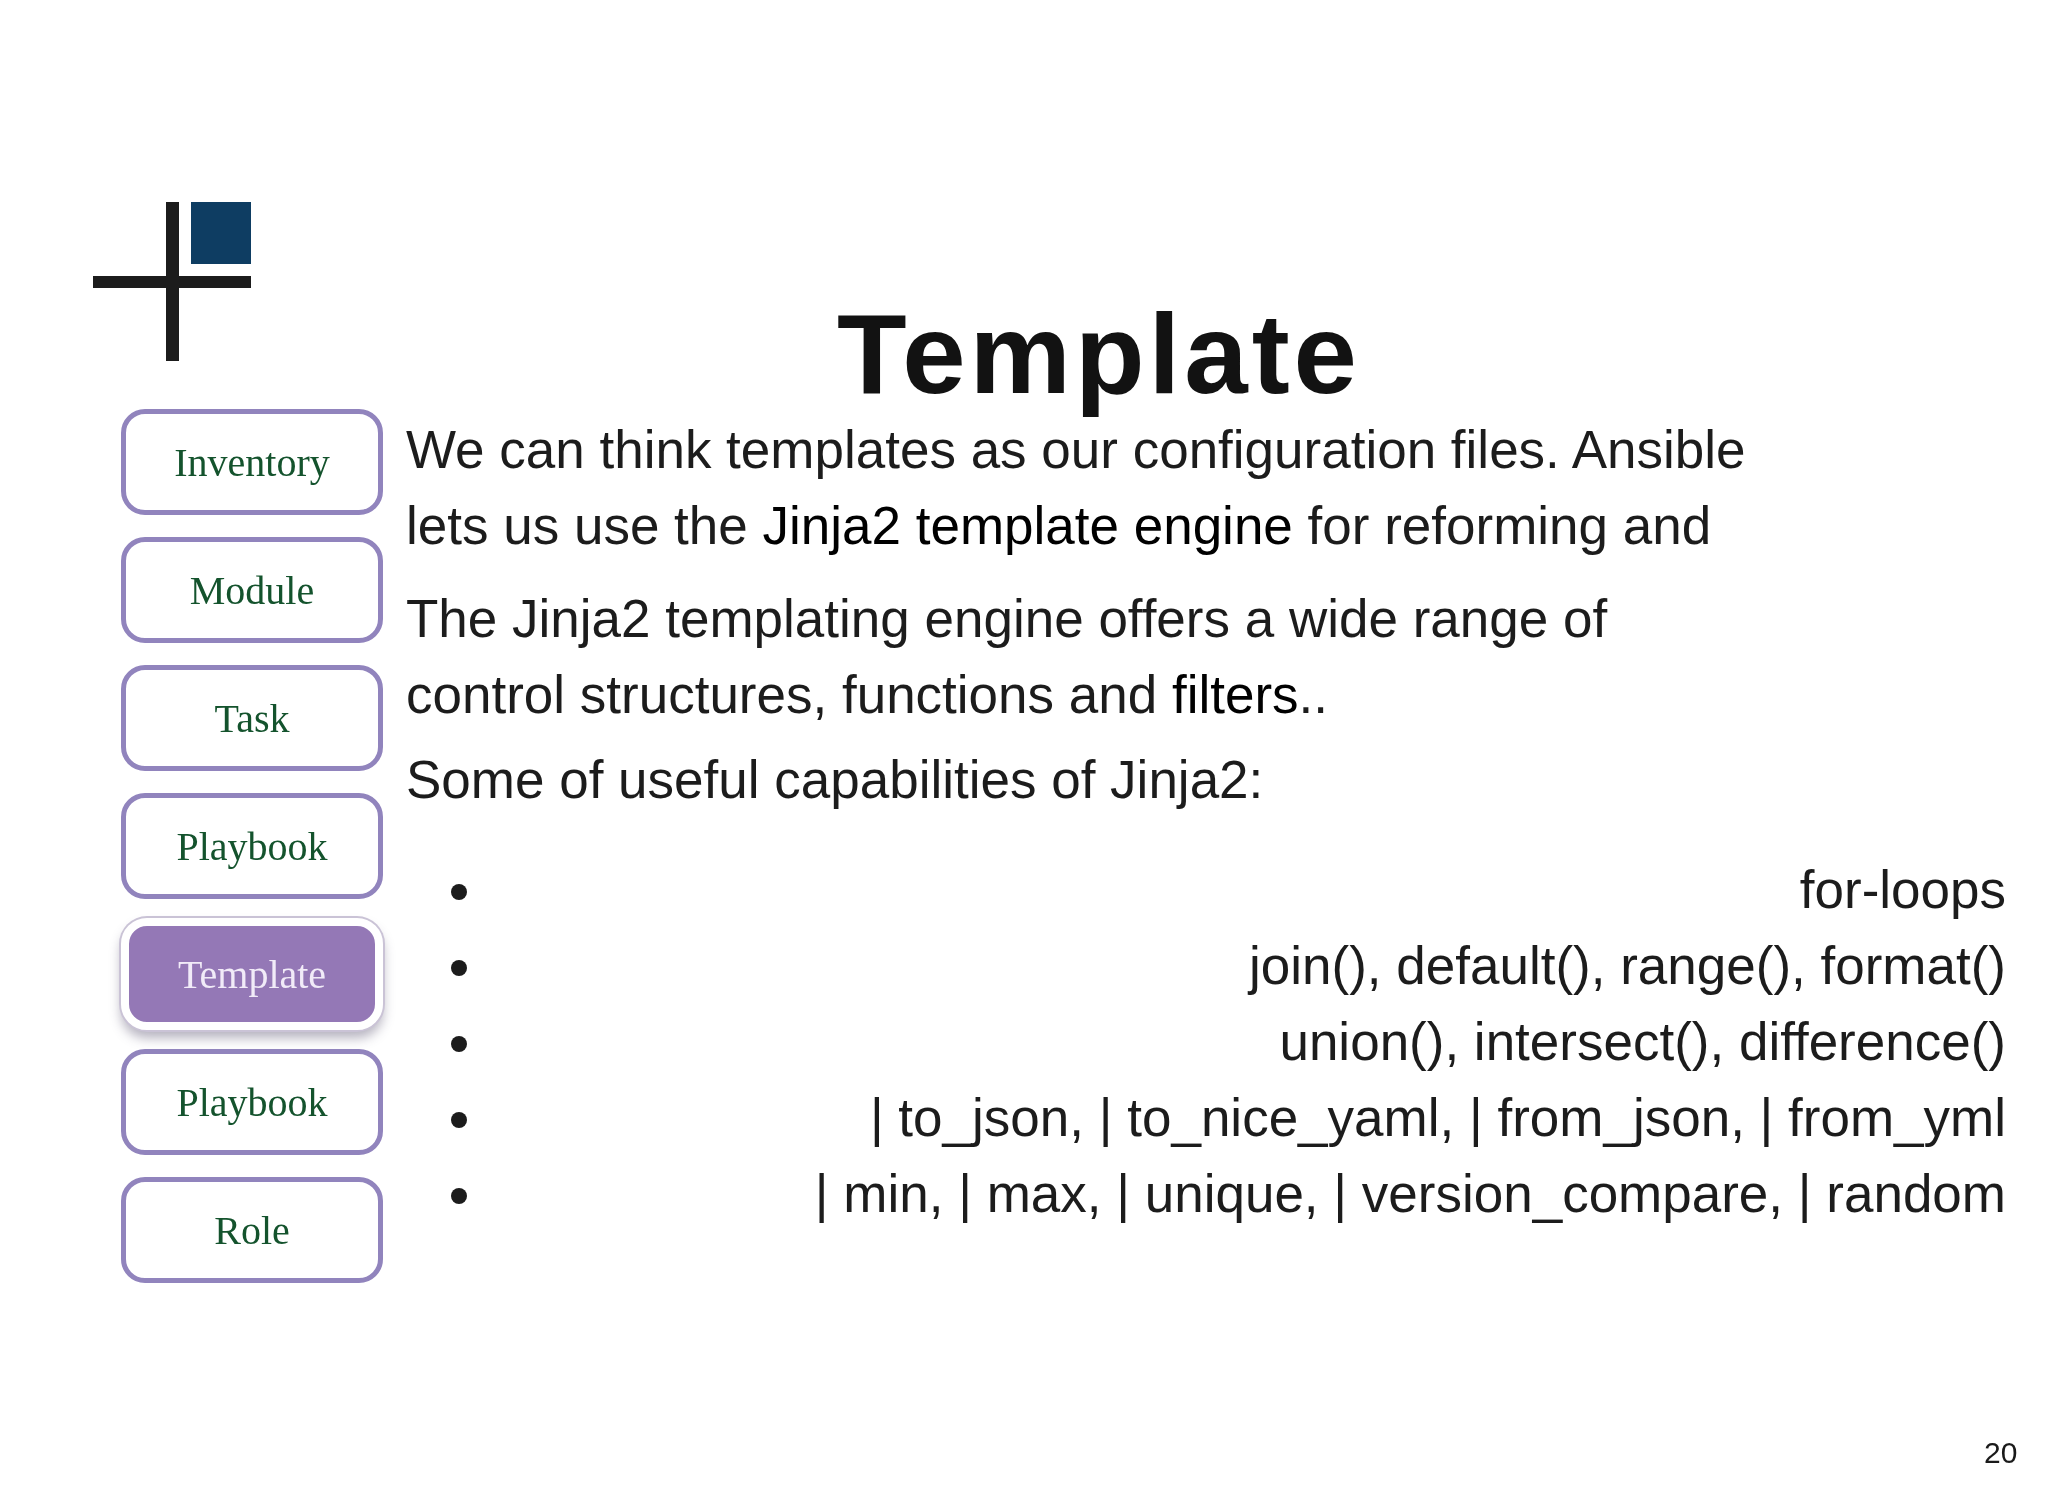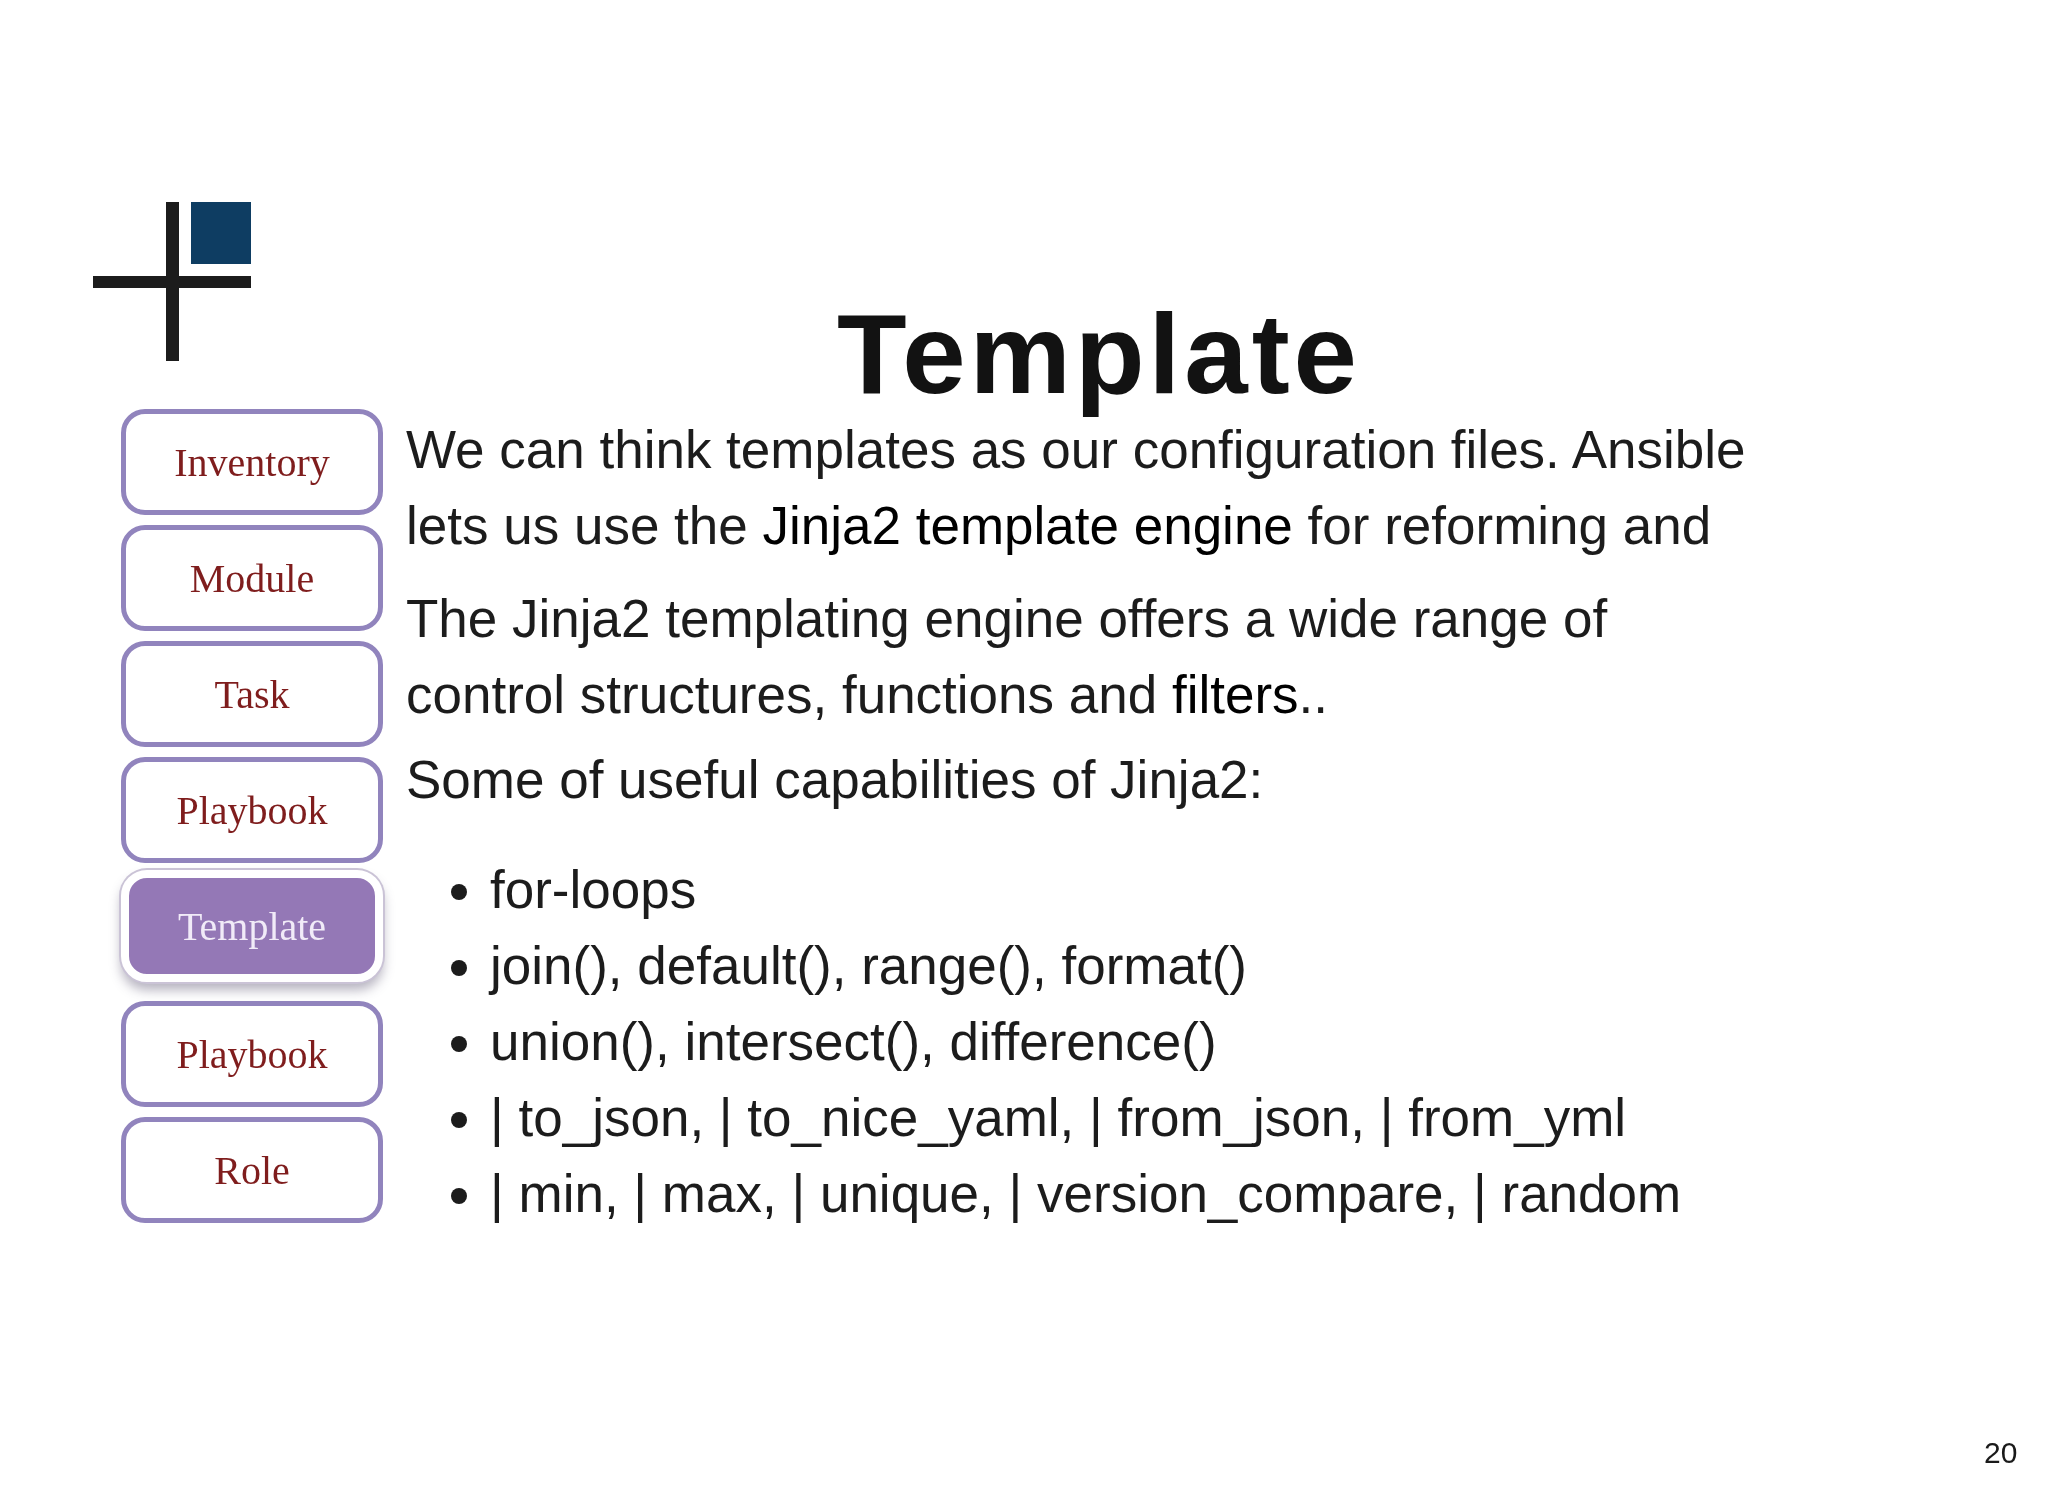--- a/index.html
+++ b/index.html
@@ -25,27 +25,27 @@
     text-align: center;
     font-size: 114px; font-weight: 700; letter-spacing: 4px;
     color: #121212;
     font-family: "Liberation Sans", sans-serif;
   }
 
   
   .sidebar { position: absolute; left: 121px; top: 409px; width: 262px; }
   .side-btn {
     box-sizing: border-box;
-    height: 106px; margin-bottom: 10px;
+    height: 106px; margin-bottom: 22px;
     background: #ffffff;
     border: 5px solid #9184bd;
     border-radius: 24px;
     display: flex; align-items: center; justify-content: center;
     font-family: "Liberation Serif", serif;
-    font-size: 40px; color: #7f1d1d;
+    font-size: 40px; color: #14532d;
   }
   .side-btn.active {
     height: 112px; margin-top: -3px; margin-bottom: 19px;
     background: #9478b6;
     border: 8px solid #ffffff;
     border-radius: 26px;
     color: #f1ebf8;
     box-shadow: 0 0 0 2px #cac3d6, 0 8px 12px rgba(70, 62, 95, 0.40);
   }
 
@@ -57,20 +57,21 @@
   .content p { margin: 0; }
   .para1 { margin-bottom: 17px !important; }
   .para2 { margin-bottom: 9px  !important; }
   .line { display: block; }
   .link { color: #000000; text-decoration: none; cursor: pointer; }
 
   ul.bullets {
     margin: 34px 0 0 0;
     padding-left: 84px;
     list-style: disc;
+    text-align: right;
   }
   ul.bullets li { line-height: 76px; }
 
   
   .page-number {
     position: absolute; left: 1984px; top: 1436px;
     font-size: 30px; color: #1a1a1a;
   }
 </style>
 </head>

